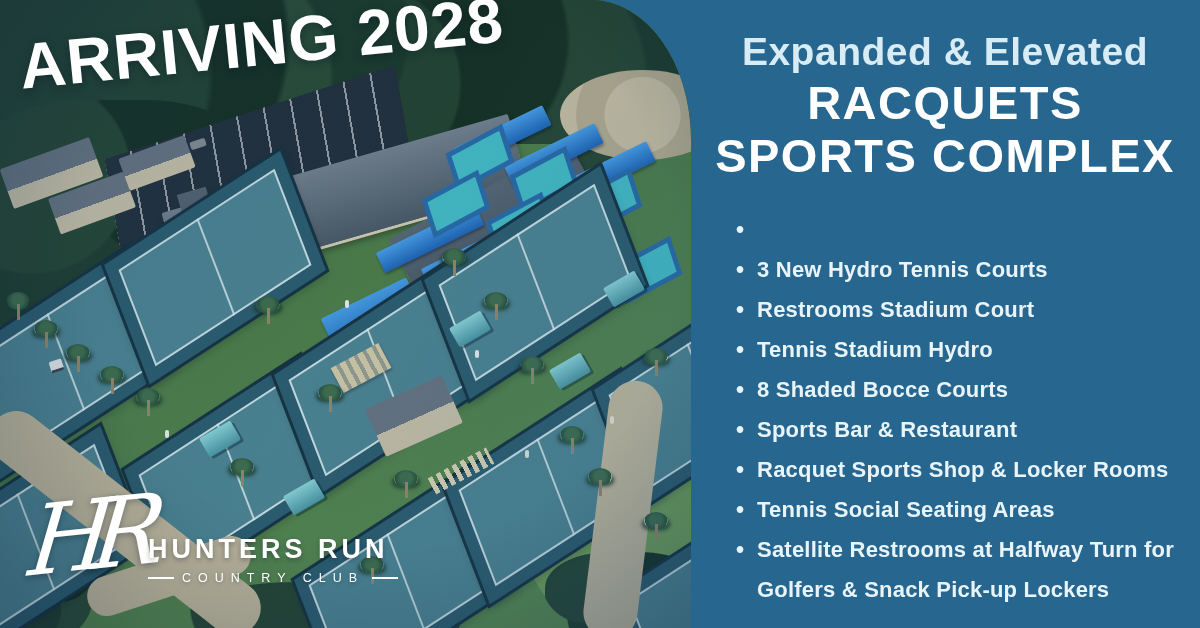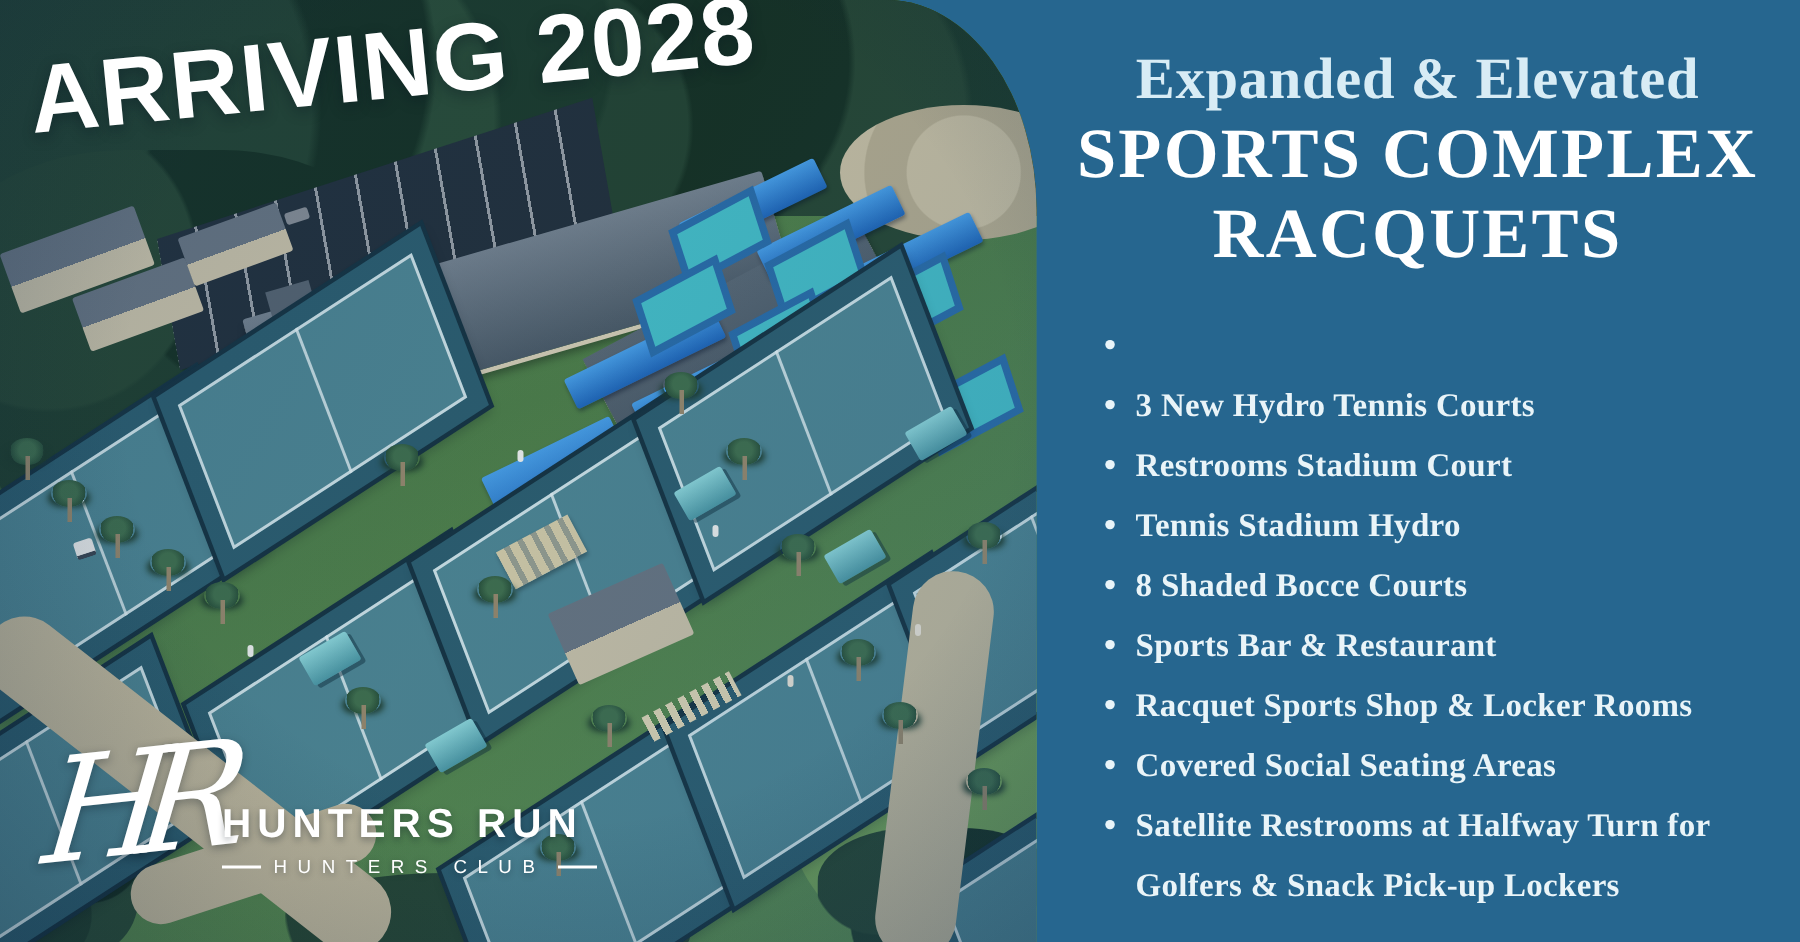--- a/index.html
+++ b/index.html
@@ -88,21 +88,21 @@
     text-shadow:0 2px 6px rgba(8,20,32,.35);line-height:1;}
   .wordmark{left:118px;top:42px;width:250px;}
   .club-name{position:static;display:block;font-size:27px;font-weight:700;letter-spacing:4px;
     color:#ffffff;text-shadow:0 2px 5px rgba(8,20,32,.35);white-space:nowrap;}
   .club-sub-row{position:static;display:flex;align-items:center;gap:8px;margin-top:6px;}
   .club-sub-row .rule{position:static;width:30px;height:2px;background:#ffffff;}
   .club-sub{position:static;font-size:12.5px;font-weight:400;letter-spacing:7px;color:#ffffff;
     text-shadow:0 1px 4px rgba(8,20,32,.35);white-space:nowrap;}
 
   
-  .panel{position:absolute;left:690px;top:0;right:0;bottom:0;font-family:Liberation Serif, serif;}
+  .panel{position:absolute;left:690px;top:0;right:0;bottom:0;}
   .panel-subtitle{margin-top:30px;text-align:center;font-size:39px;font-weight:700;
     color:#d8ecf5;letter-spacing:0.5px;}
   .panel-title{margin-top:2px;text-align:center;font-size:47px;line-height:1.13;
     font-weight:700;color:#ffffff;letter-spacing:1.5px;}
   .features{list-style:none;margin:0;padding:0;position:absolute;left:46px;top:210px;width:470px;}
   .features li{display:flex;gap:13px;line-height:40px;font-size:22px;font-weight:700;color:#e9f4f8;}
   .features .dot{flex:0 0 auto;font-size:23px;}
   .features .txt{letter-spacing:0.2px;}
 </style>
 </head>
@@ -205,32 +205,32 @@
     <div class="cast"></div>
 
     <div class="arriving">ARRIVING 2028</div>
 
     <div class="logo">
       <span class="monogram">HR</span>
       <div class="wordmark">
         <span class="club-name">HUNTERS RUN</span>
         <div class="club-sub-row">
           <span class="rule"></span>
-          <span class="club-sub">HUNTERS CLUB</span>
+          <span class="club-sub">COUNTRY CLUB</span>
           <span class="rule"></span>
         </div>
       </div>
     </div>
   </div>
 
   <div class="panel">
     <div class="panel-subtitle">Expanded &amp; Elevated</div>
     <div class="panel-title">
+      <div>RACQUETS</div>
       <div>SPORTS COMPLEX</div>
-      <div>RACQUETS</div>
     </div>
     <ul class="features">
       <li>
           <span class="dot">•</span>
         </li>
       <li>
           <span class="dot">•</span>
           <span class="txt">3 New Hydro Tennis Courts</span>
         </li>
       <li>
@@ -248,21 +248,21 @@
       <li>
           <span class="dot">•</span>
           <span class="txt">Sports Bar &amp; Restaurant</span>
         </li>
       <li>
           <span class="dot">•</span>
           <span class="txt">Racquet Sports Shop &amp; Locker Rooms</span>
         </li>
       <li>
           <span class="dot">•</span>
-          <span class="txt">Covered Social Seating Areas</span>
+          <span class="txt">Tennis Social Seating Areas</span>
         </li>
       <li>
           <span class="dot">•</span>
           <span class="txt">Satellite Restrooms at Halfway Turn for Golfers &amp; Snack Pick-up Lockers</span>
         </li>
     </ul>
   </div>
 
 </div>
 

